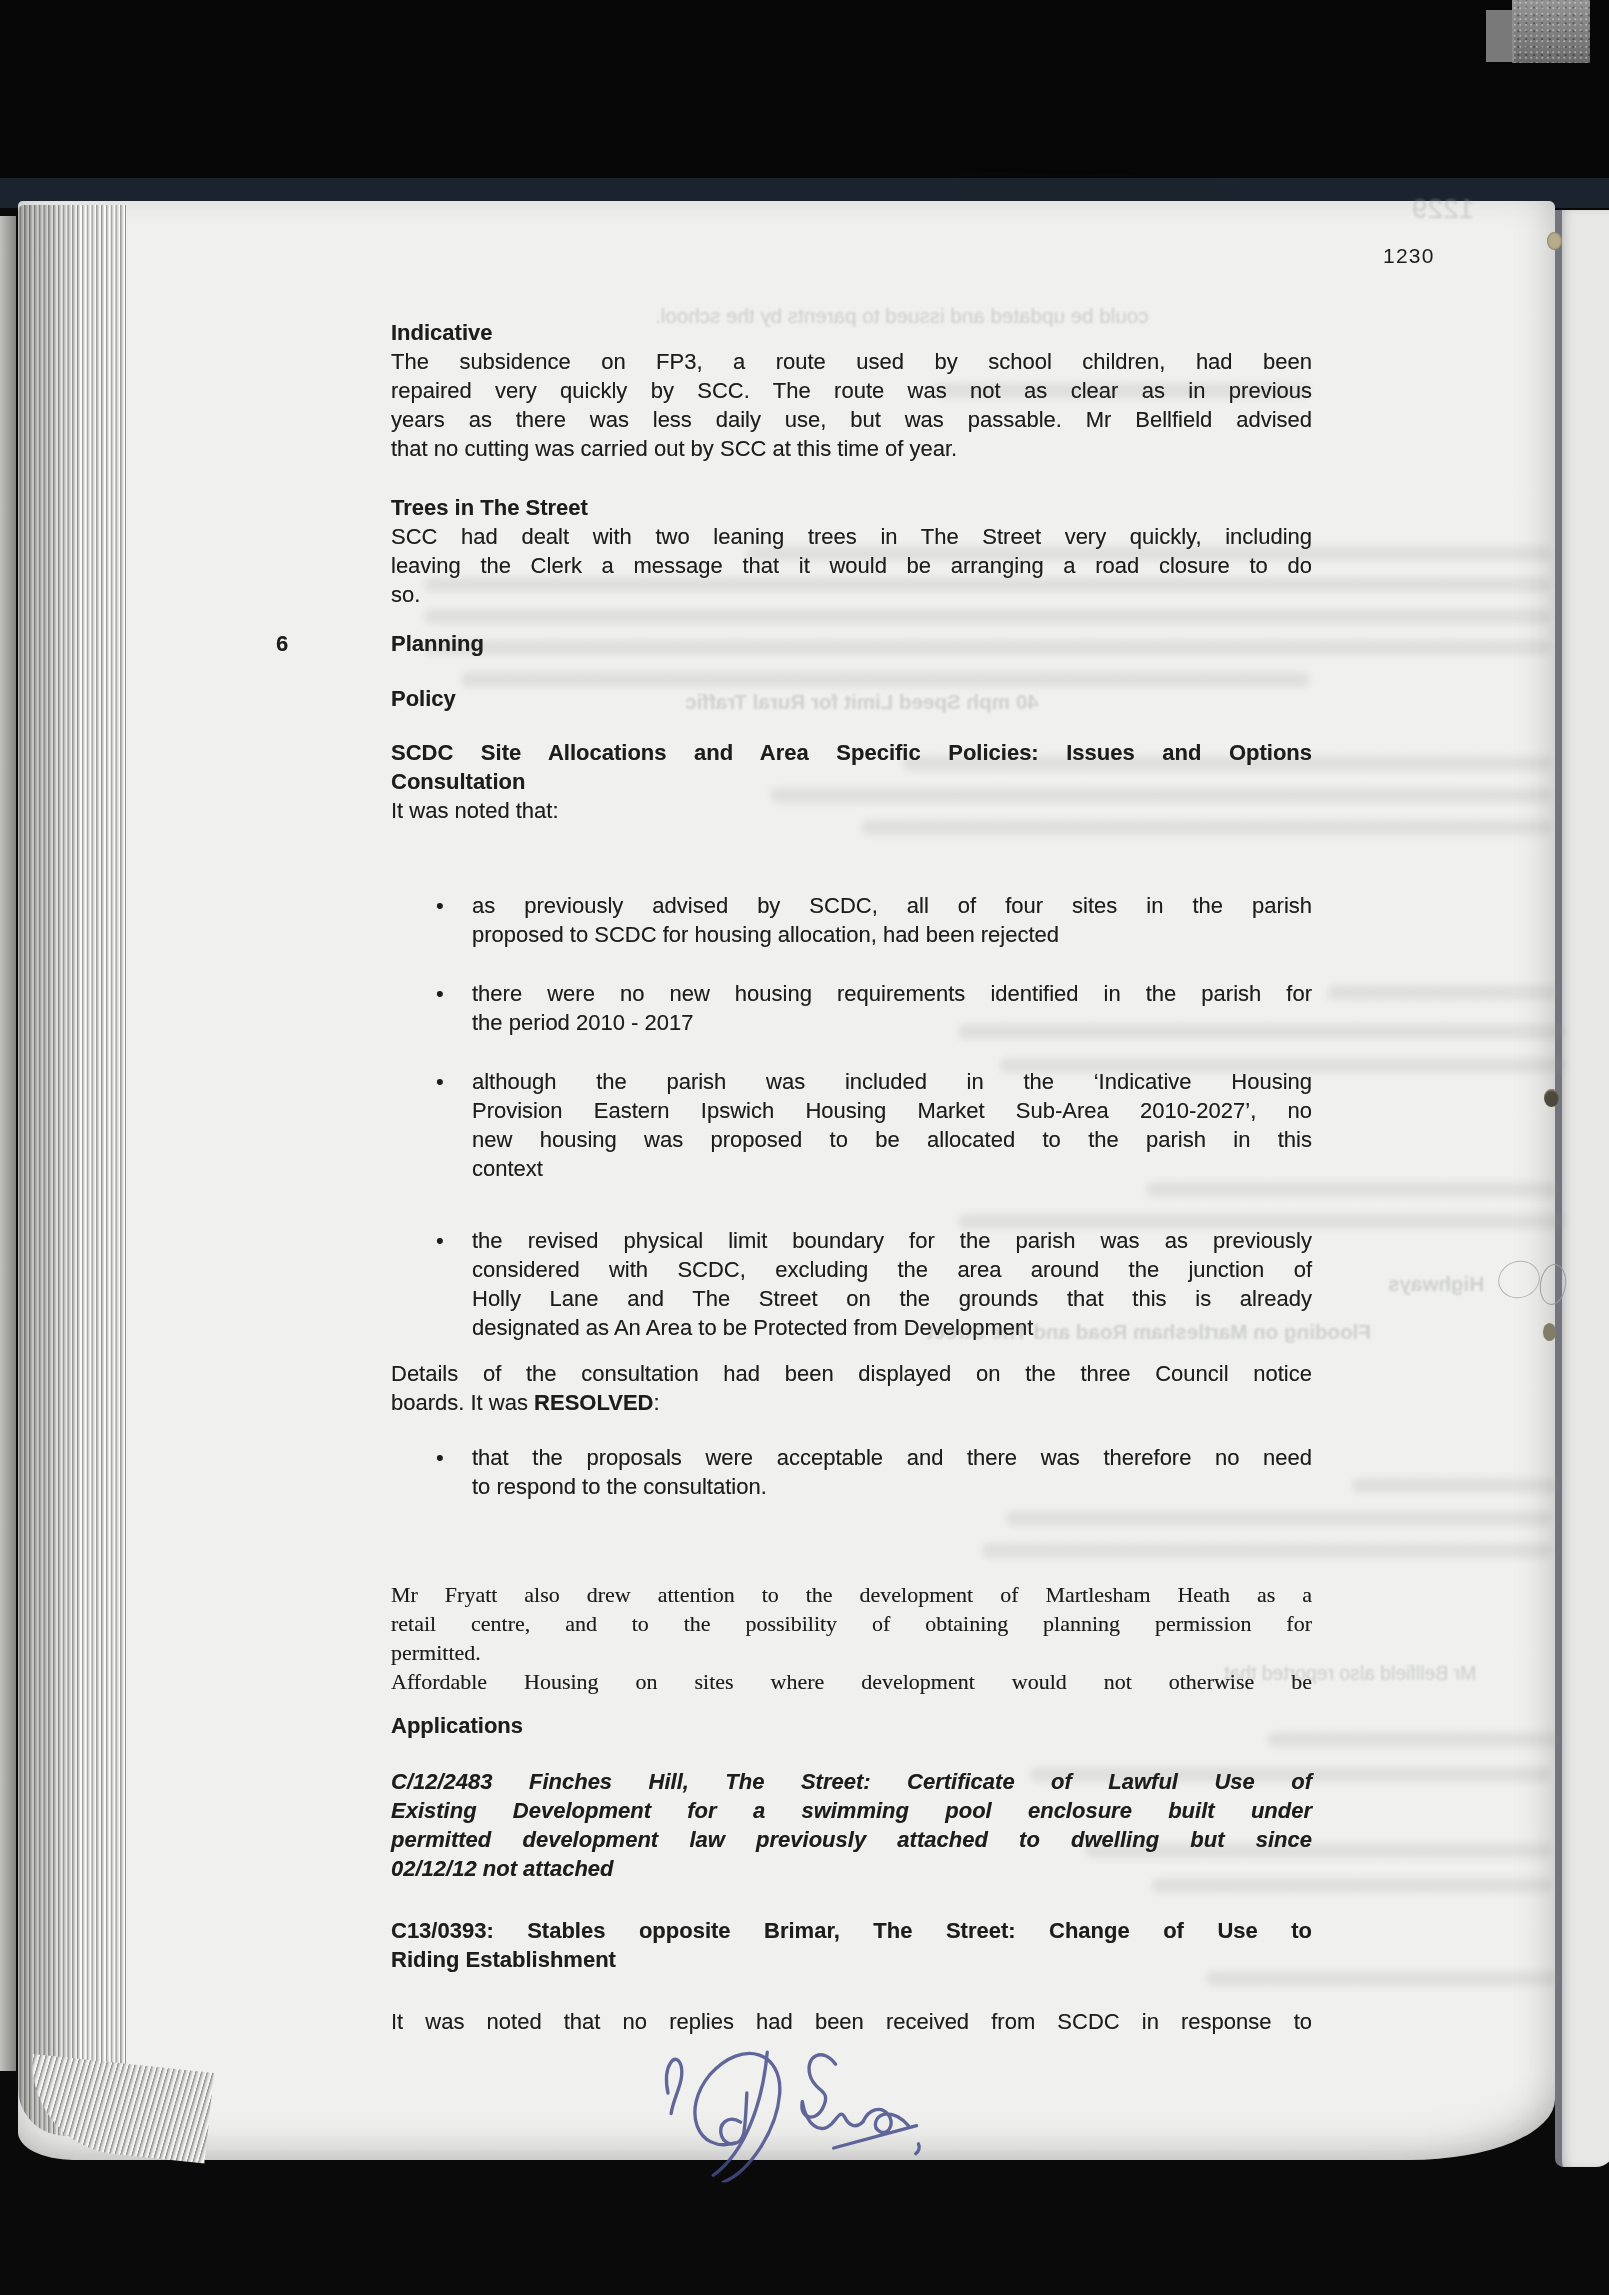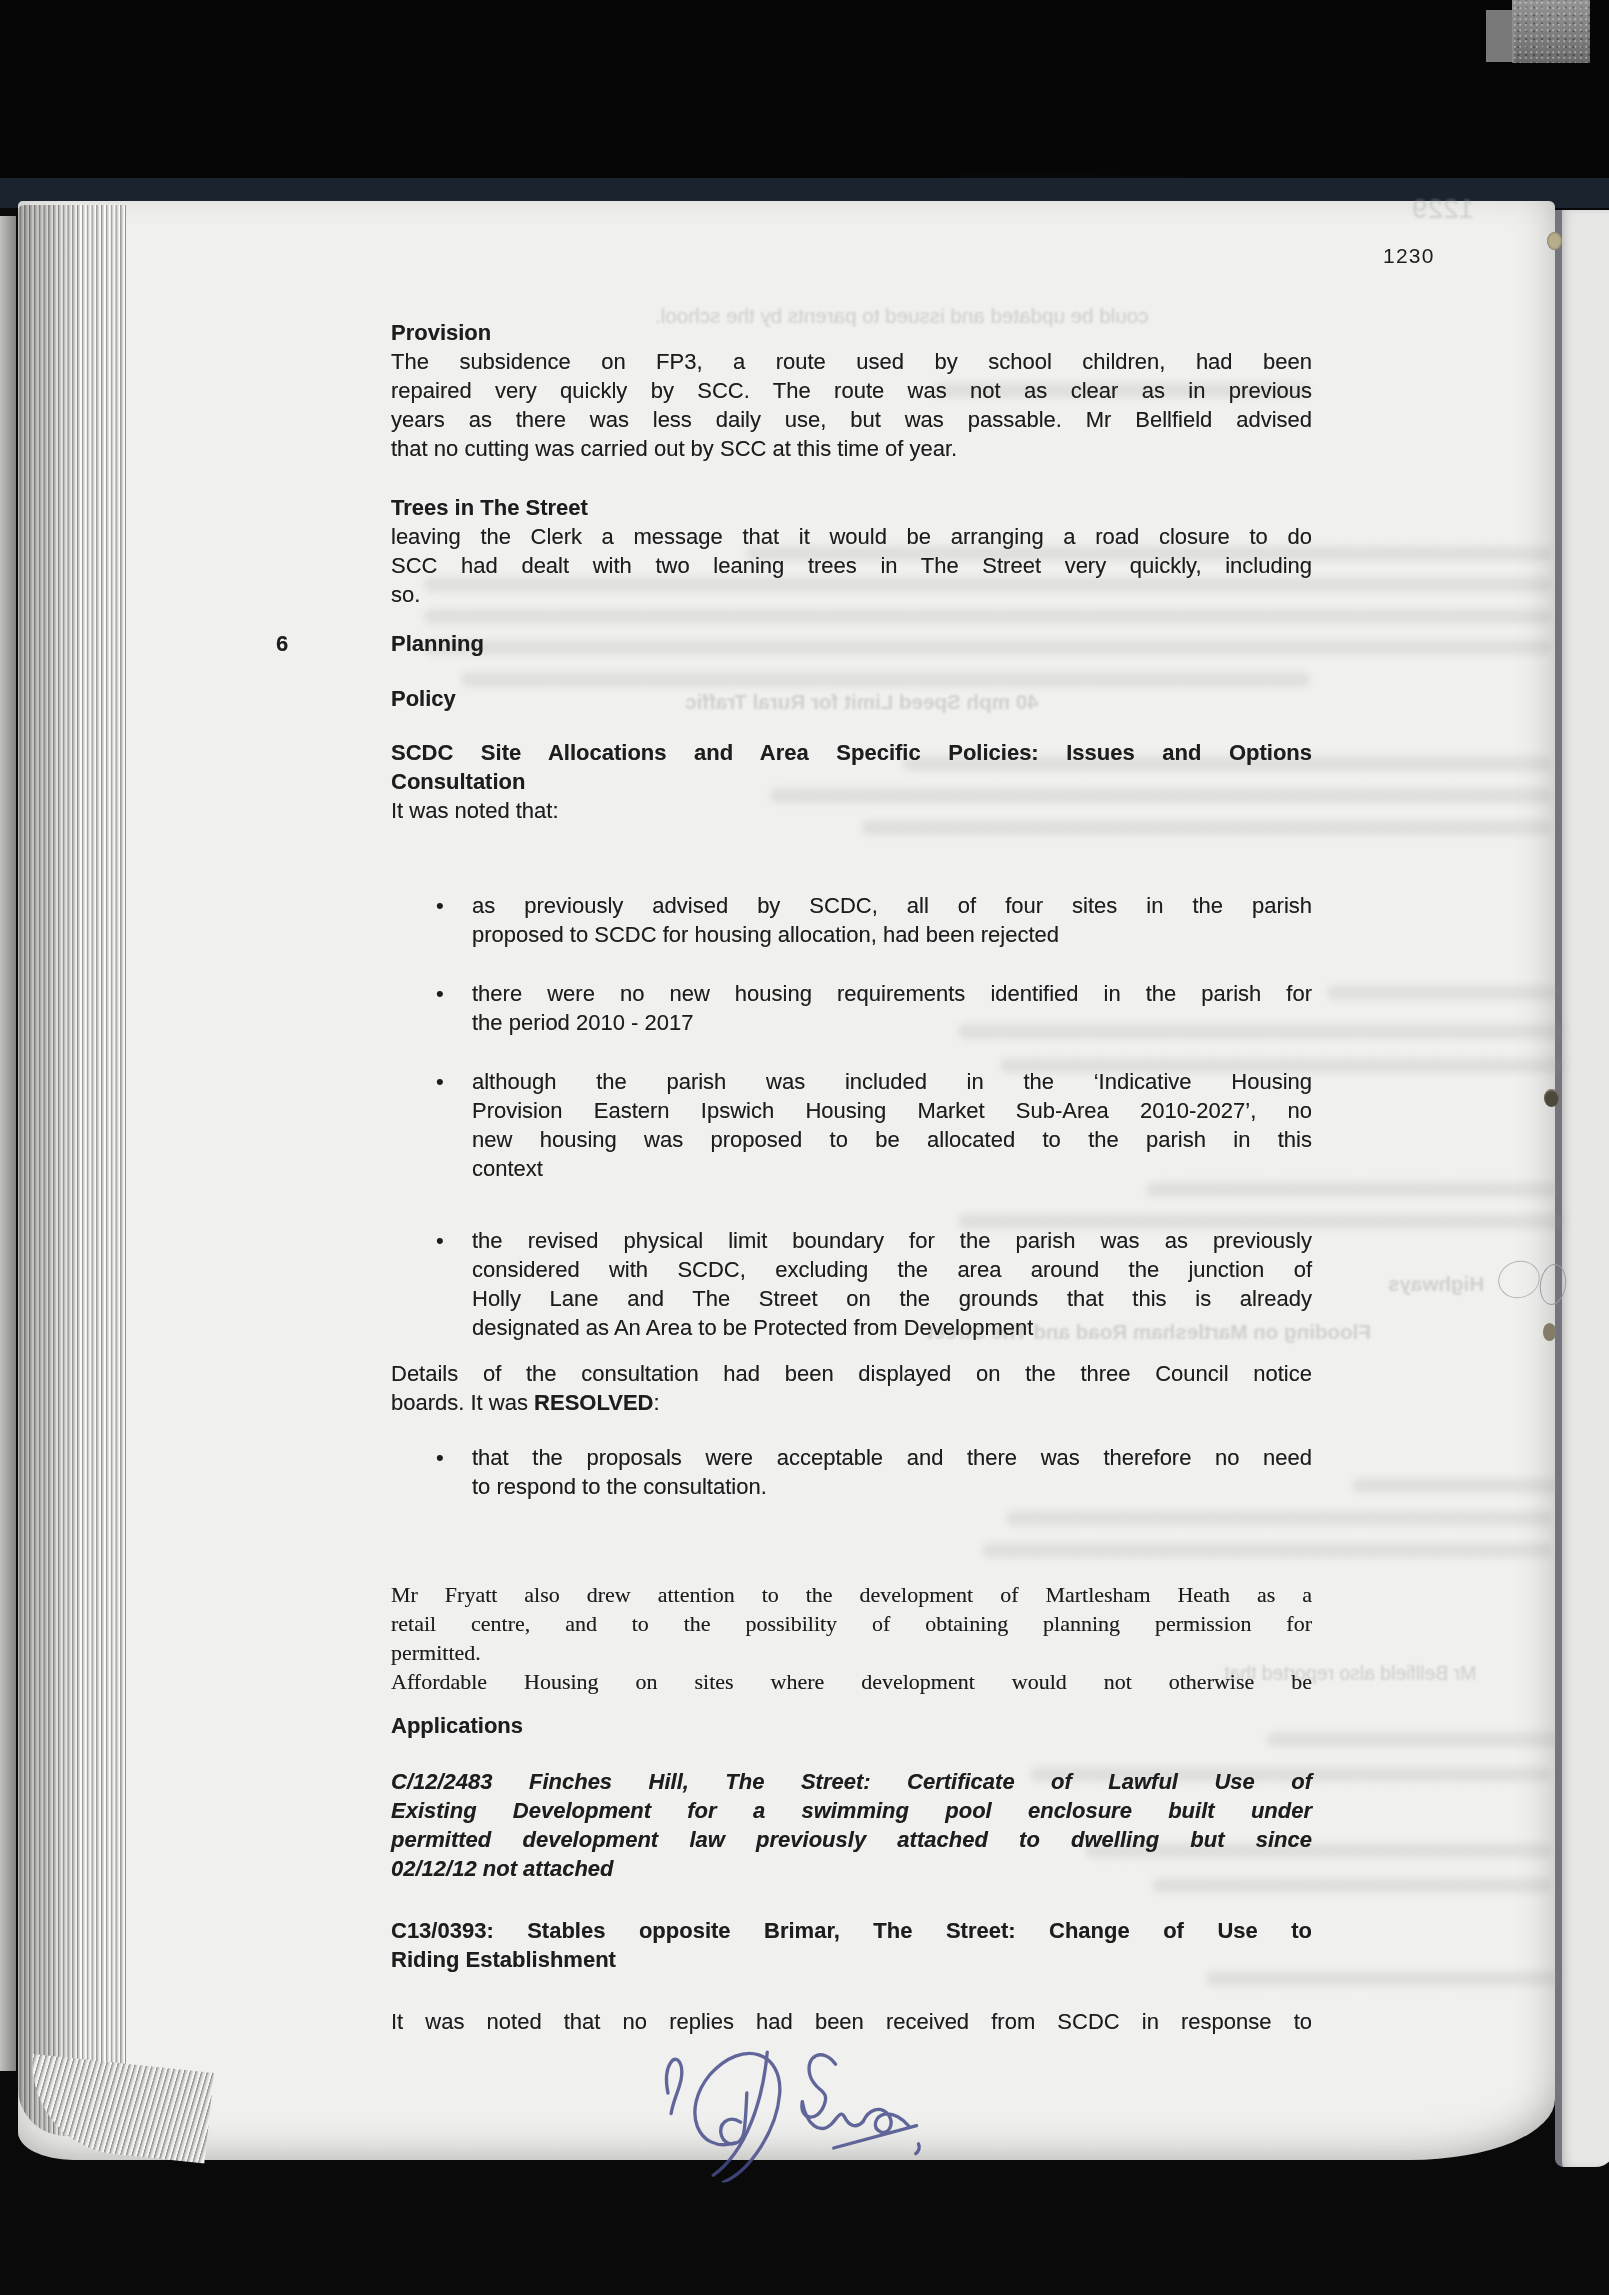--- a/index.html
+++ b/index.html
@@ -133,32 +133,32 @@
 <div class="gbar" style="left:1267px;top:1732px;width:291px;"></div>
 <div class="gbar" style="left:1030px;top:1767px;width:521px;"></div>
 <div class="gbar" style="left:1085px;top:1843px;width:467px;"></div>
 <div class="gbar" style="left:1152px;top:1878px;width:400px;"></div>
 <div class="gbar" style="left:1206px;top:1971px;width:352px;"></div>
 
 <div class="pagenum">1230</div>
 
 <div class="content">
 
-  <div class="ln h">Provision</div>
+  <div class="ln h">Indicative</div>
   <div>
     <div class="ln jl">The subsidence on FP3, a route used by school children, had been</div>
     <div class="ln jl">repaired very quickly by SCC. The route was not as clear as in previous</div>
     <div class="ln jl">years as there was less daily use, but was passable. Mr Bellfield advised</div>
     <div class="ln ll">that no cutting was carried out by SCC at this time of year.</div>
   </div>
 
   <div class="ln h m-trees">Trees in The Street</div>
   <div>
+    <div class="ln jl">SCC had dealt with two leaning trees in The Street very quickly, including</div>
     <div class="ln jl">leaving the Clerk a message that it would be arranging a road closure to do</div>
-    <div class="ln jl">SCC had dealt with two leaning trees in The Street very quickly, including</div>
     <div class="ln ll">so.</div>
   </div>
 
   <div class="ln h m-planning">
     <span class="item-num">6</span>
     <span>Planning</span>
   </div>
 
   <div class="ln h m-policy">Policy</div>
 

